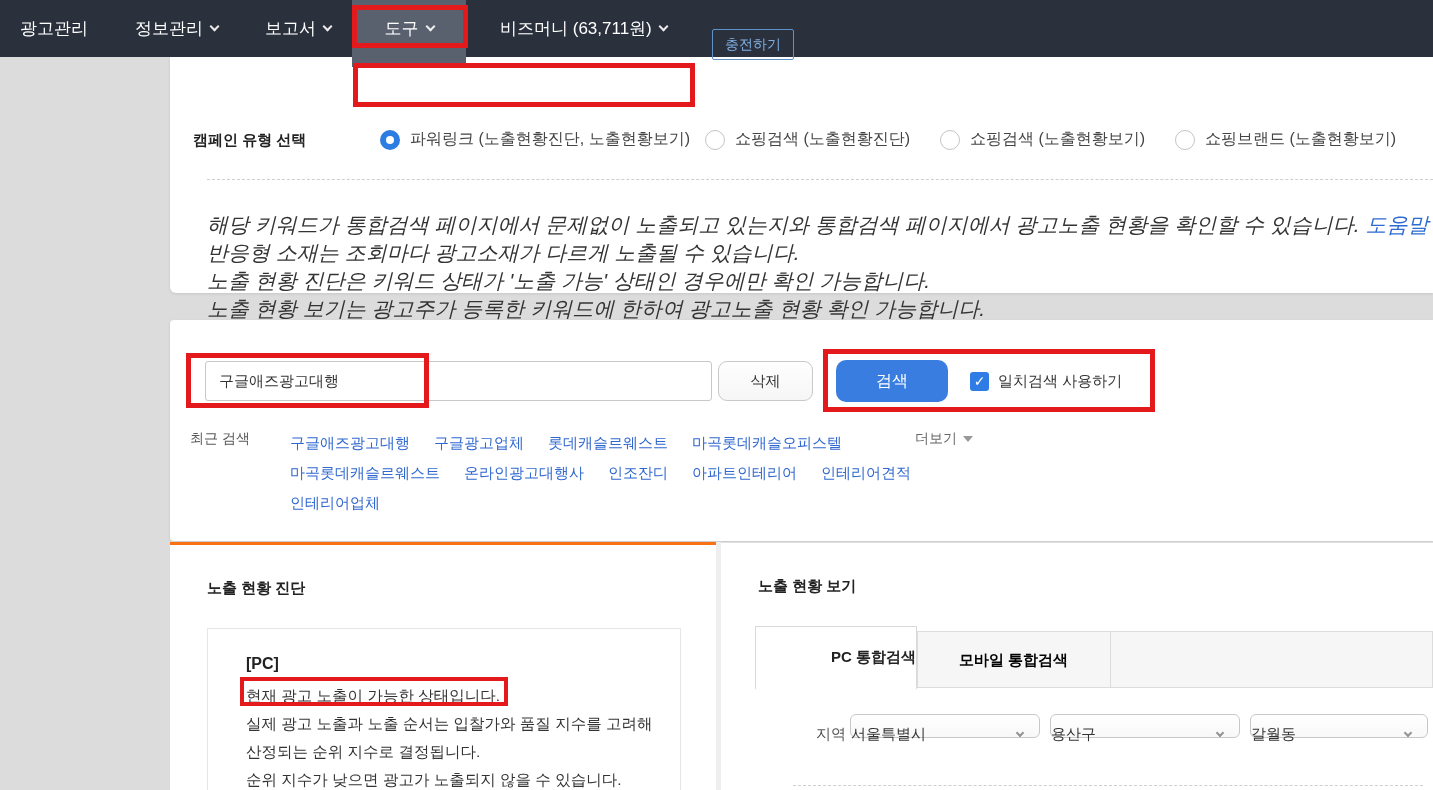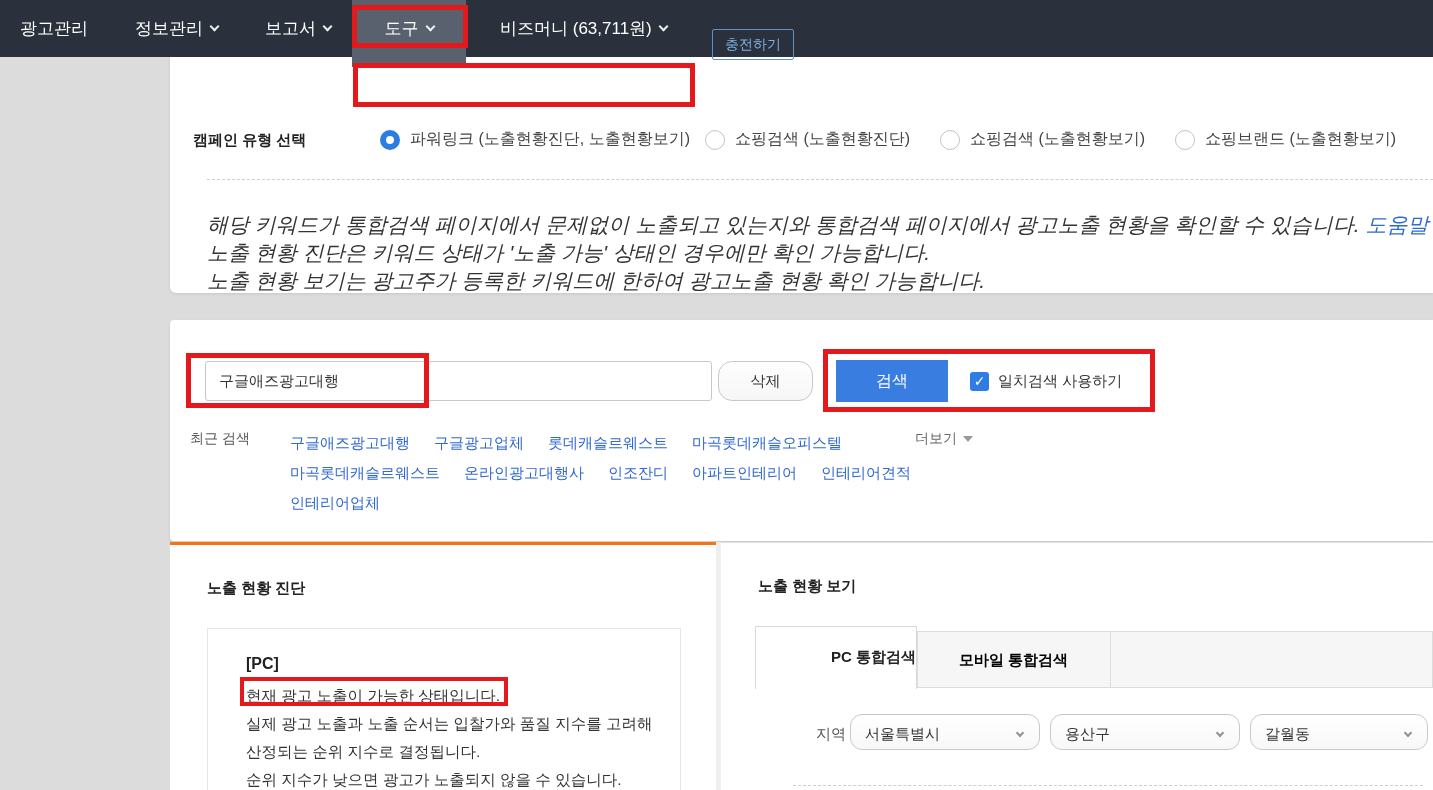--- a/index.html
+++ b/index.html
@@ -31,22 +31,22 @@
   .rdo.on { background:#2b7de1; }
   .rdo.on::after { content:""; position:absolute; left:6px; top:6px; width:8px; height:8px; border-radius:50%; background:#fff; }
   .rdo.off { background:#fff; border:1px solid #c4c4c4; }
   .dash-sep { position:absolute; border-top:1px dashed #cfcfcf; }
 
   .desc { position:absolute; left:37px; top:154px; font-size:21px; line-height:28px; color:#333; white-space:nowrap;font-style:italic; }
   .help-link { color:#2e6bd0; cursor:pointer; }
 
   
   .kw-input { position:absolute; left:35px; top:41px; width:507px; height:40px; border:1px solid #c8c8c8; border-radius:3px; font-size:15px; color:#333; padding:0 13px; font-family:inherit; outline:none; }
-  .del-btn { position:absolute; left:548px; top:41px; width:95px; height:40px; border:1px solid #c8c8c8; border-radius:14px; background:linear-gradient(#fefefe,#f6f6f6); font-size:15px; color:#333; cursor:pointer; font-family:inherit; }
-  .srch-btn { position:absolute; left:666px; top:40px; width:112px; height:42px; border:none; border-radius:0; background:#3a7de1; color:#fff; font-size:16px; cursor:pointer; font-family:inherit; }
+  .del-btn { position:absolute; left:548px; top:41px; width:95px; height:40px; border:1px solid #c8c8c8; border-radius:9px; background:linear-gradient(#fefefe,#f6f6f6); font-size:15px; color:#333; cursor:pointer; font-family:inherit; }
+  .srch-btn { position:absolute; left:666px; top:40px; width:112px; height:42px; border:none; border-radius:10px; background:#3a7de1; color:#fff; font-size:16px; cursor:pointer; font-family:inherit; }
   .chkbox { position:absolute; left:800px; top:52px; width:19px; height:19px; background:#2e7ce4; border-radius:3px; color:#fff; font-size:14px; line-height:19px; text-align:center; cursor:pointer; }
   .chk-label { position:absolute; left:828px; top:52px; font-size:15px; color:#333; white-space:nowrap; cursor:pointer; }
 
   .recent-label { position:absolute; left:20px; top:110px; font-size:14px; color:#595959; }
   .recent-rows { position:absolute; left:120px; top:108px; }
   .recent-row { display:flex; column-gap:24px; height:30px; align-items:center; }
   .recent-link { color:#3068cf; font-size:15px; cursor:pointer; text-decoration:none; white-space:nowrap; }
   .more-btn { position:absolute; left:745px; top:110px; font-size:14px; color:#666; cursor:pointer; }
   .tri-down { display:inline-block; width:0; height:0; border-left:5px solid transparent; border-right:5px solid transparent; border-top:6px solid #999; margin-left:6px; vertical-align:middle; }
 
@@ -56,21 +56,21 @@
   .diag-pc { position:absolute; left:38px; top:26px; font-size:16px; font-weight:bold; color:#222; }
   .diag-text { position:absolute; left:38px; top:53px; font-size:15.5px; line-height:28px; color:#333; white-space:nowrap; }
 
   .tabs { position:absolute; left:34px; top:83px; width:678px; height:62px; }
   .tab-inactive-bar { position:absolute; left:162px; top:5px; right:0; height:57px; background:#f6f6f6; border:1px solid #dcdcdc; }
   .tab-active { position:absolute; left:0; top:0; width:162px; height:63px; background:#fff; border:1px solid #d9d9d9; border-bottom:none; z-index:2; text-align:right; line-height:60px; font-size:15px; font-weight:bold; color:#222; cursor:pointer; }
   .tab2 { position:absolute; left:162px; top:5px; width:193px; height:57px; text-align:center; line-height:57px; font-size:15px; font-weight:bold; color:#000000; cursor:pointer; z-index:3; }
   .tab2-sep { position:absolute; left:355px; top:5px; width:1px; height:57px; background:#dcdcdc; z-index:3; }
 
   .region-label { position:absolute; left:95px; top:182px; font-size:15px; color:#555; }
-  .sel { position:absolute; top:171px; height:36px; border:1px solid #c8c8c8; border-radius:12px; background:linear-gradient(#ffffff,#f8f8f8); font-size:15px; color:#333; line-height:38px; padding-left:14px; cursor:pointer; }
+  .sel { position:absolute; top:171px; height:24px; border:1px solid #c8c8c8; border-radius:6px; background:linear-gradient(#ffffff,#f8f8f8); font-size:15px; color:#333; line-height:38px; cursor:pointer; }
   .sel .chev { border-color:#888; width:6px; height:6px; position:absolute; right:16px; top:15px; margin:0; }
 
   
   .red-box { position:absolute; border:5px solid #e3191b; background:transparent; z-index:40; pointer-events:none; }
 </style>
 </head>
 <body>
 
 <div class="navbar">
   <div class="nav-item" style="left:20px">
@@ -110,20 +110,21 @@
     <div class="opt" style="left:1005px">
       <span class="rdo off"></span>
       <span>쇼핑브랜드 (노출현황보기)</span>
     </div>
   </div>
 
   <div class="dash-sep" style="left:37px; top:122px; width:1226px"></div>
 
   <div class="desc">
     <div><span>해당 키워드가 통합검색 페이지에서 문제없이 노출되고 있는지와 통합검색 페이지에서 광고노출 현황을 확인할 수 있습니다.</span> <span class="help-link">도움말</span></div>
+    <div>반응형 소재는 조회마다 광고소재가 다르게 노출될 수 있습니다.</div>
     <div>노출 현황 진단은 키워드 상태가 '노출 가능' 상태인 경우에만 확인 가능합니다.</div>
     <div>노출 현황 보기는 광고주가 등록한 키워드에 한하여 광고노출 현황 확인 가능합니다.</div>
   </div>
 </div>
 
 <div class="card2">
   <input class="kw-input" type="text" value="구글애즈광고대행" style="">
   <button class="del-btn">삭제</button>
   <button class="srch-btn">검색</button>
   <div class="chkbox"><span>✓</span></div>

